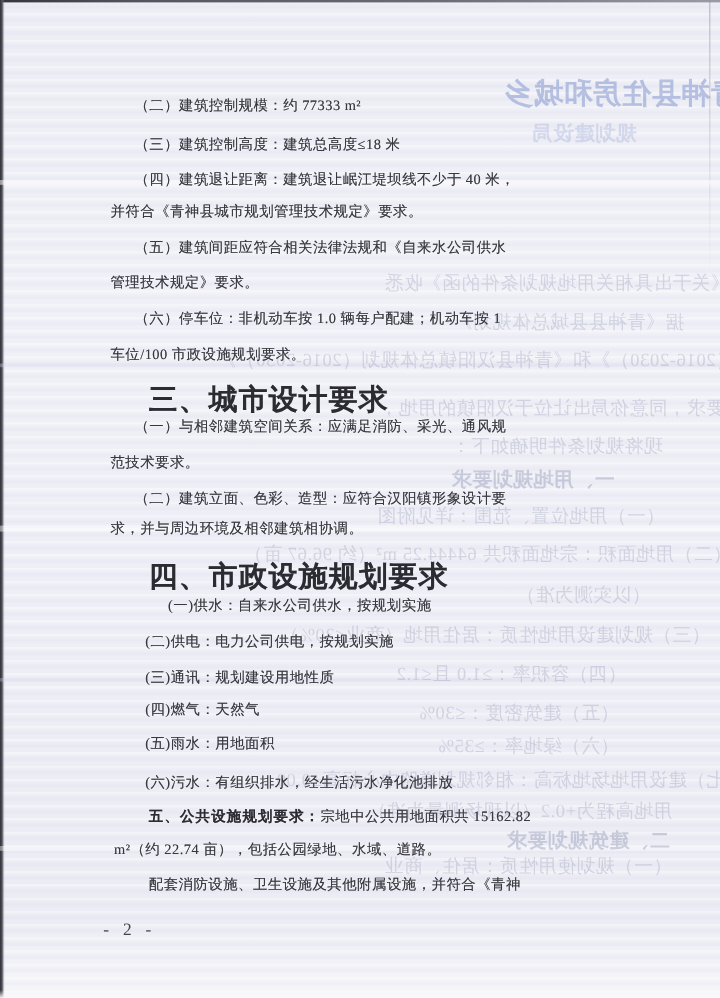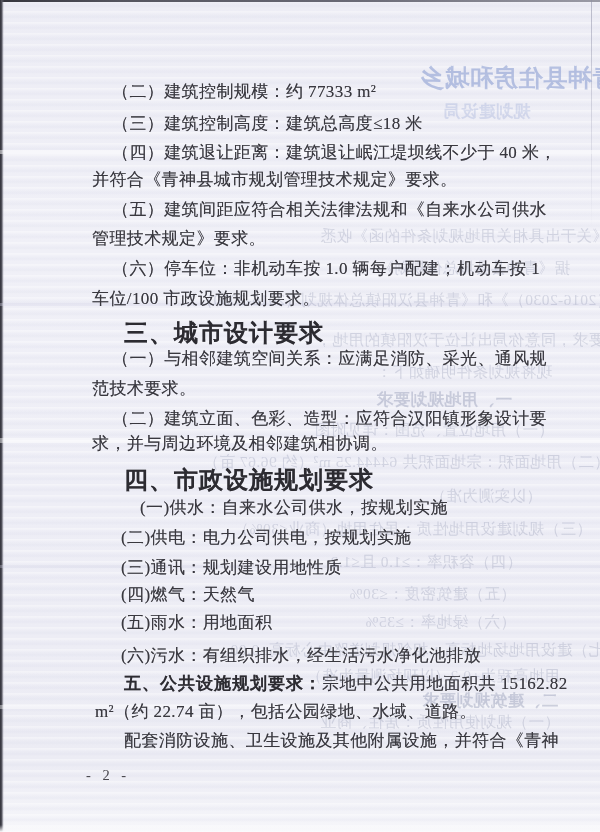--- a/index.html
+++ b/index.html
@@ -24,21 +24,21 @@
     background:linear-gradient(90deg,#2e2e36 0%,#55555f 45%,rgba(120,120,135,0.25) 80%,rgba(120,120,135,0) 100%);}
   .fold-right{position:absolute;top:0;width:1px;height:230px;
     background:linear-gradient(180deg,rgba(140,142,165,0.55),rgba(140,142,165,0));}
   .band{position:absolute;left:0;width:100%;pointer-events:none;}
   .edge-bottom{position:absolute;left:0;bottom:0;width:100%;height:7px;
     background:linear-gradient(180deg,rgba(255,255,255,0),#fbfbfd);}
 
   
   .tline{
     position:absolute;white-space:nowrap;
-    font-size:17px;color:#39383f;letter-spacing:0.4px;
+    font-size:12px;color:#39383f;letter-spacing:0.4px;
     text-shadow:0 0 0.4px rgba(57,56,63,0.55);
   }
   .tline.h{
     font-family:"Liberation Sans","DejaVu Sans",sans-serif;
     font-weight:700;color:#2c2b31;font-size:24px;letter-spacing:1px;
   }
   .tline .pre{
     font-family:"Liberation Sans","DejaVu Sans",sans-serif;
     font-weight:700;color:#2c2b31;letter-spacing:1px;
   }

